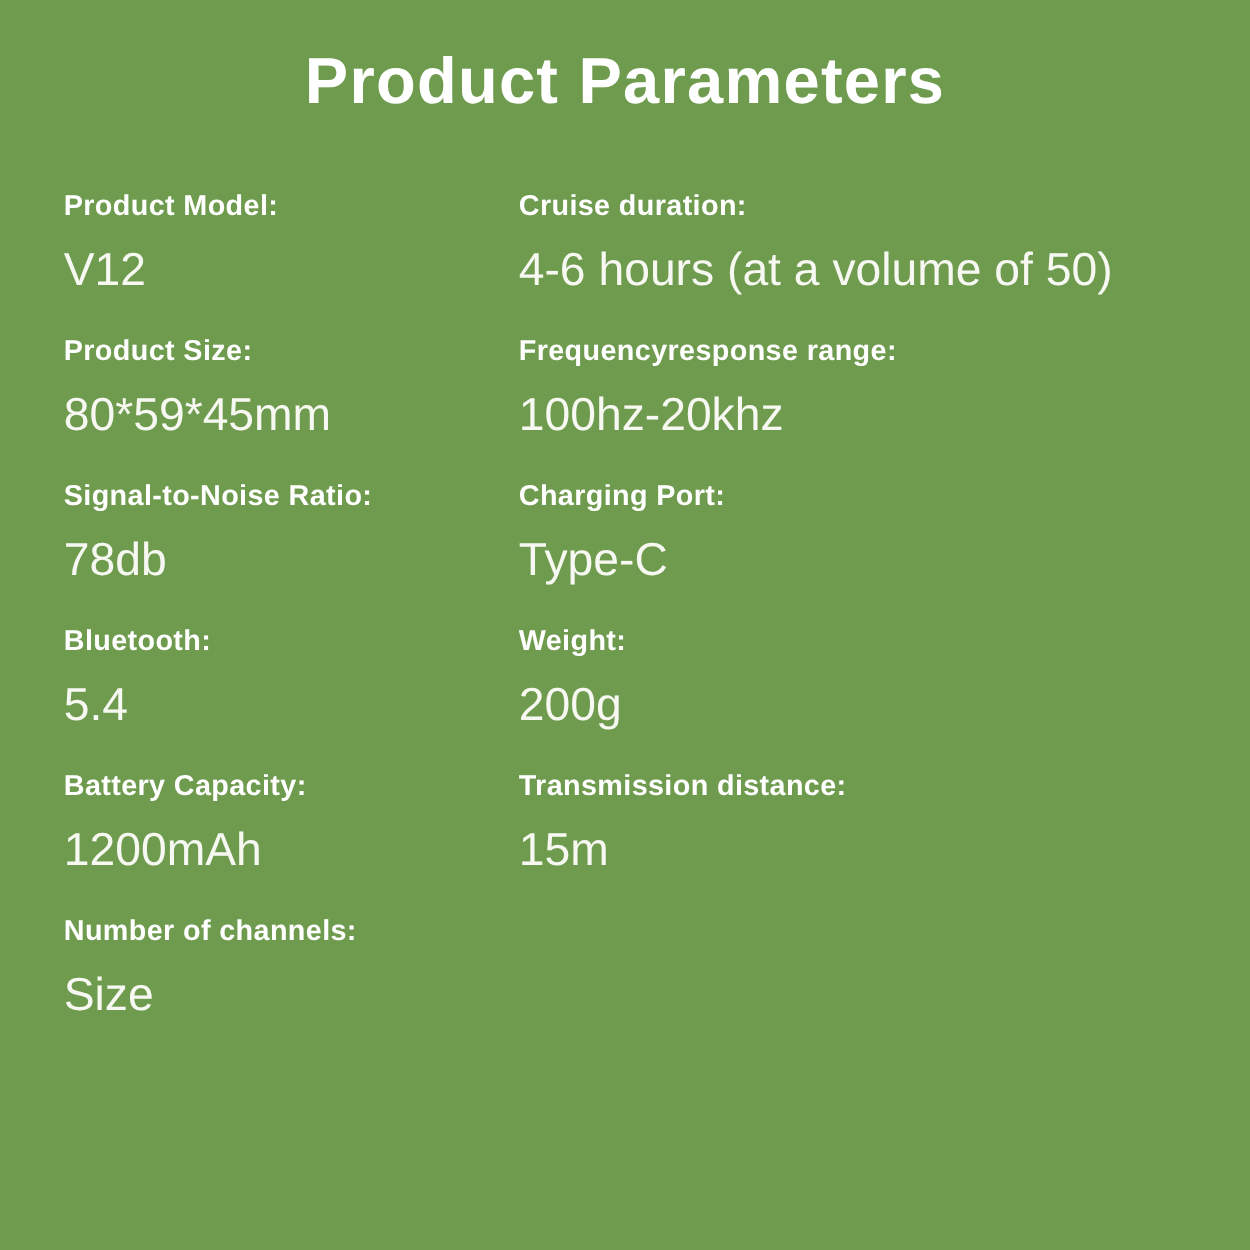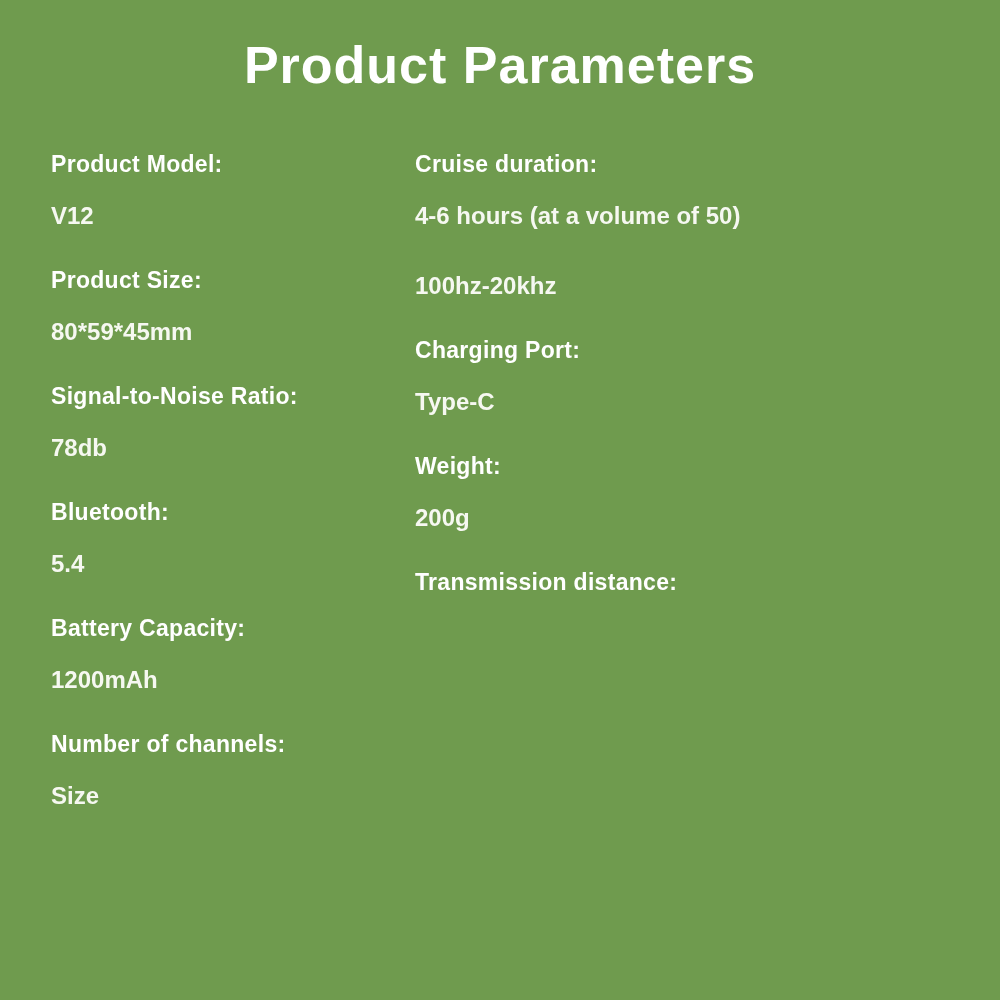--- a/index.html
+++ b/index.html
@@ -36,23 +36,23 @@
   }
   .spec-label {
     font-size: 23px;
     line-height: 30px;
     font-weight: 700;
     color: #ffffff;
     margin-bottom: 16px;
     letter-spacing: 0.3px;
   }
   .spec-value {
-    font-size: 24px;
+    font-size: 37px;
     line-height: 42px;
-    font-weight: 700;
+    font-weight: 400;
     color: #f6f8f1;
     white-space: nowrap;
   }
 </style>
 </head>
 <body>
 
 <div class="page">
   <h1 class="title">Product Parameters</h1>
   <div class="columns">
@@ -81,28 +81,30 @@
           <div class="spec-label">Number of channels:</div>
           <div class="spec-value">Size</div>
         </div>
       </div>
     <div class="col" id="col-right">
         <div class="spec">
           <div class="spec-label">Cruise duration:</div>
           <div class="spec-value">4-6 hours (at a volume of 50)</div>
         </div>
         <div class="spec">
+          <div class="spec-label">Frequencyresponse range:</div>
           <div class="spec-value">100hz-20khz</div>
         </div>
         <div class="spec">
           <div class="spec-label">Charging Port:</div>
           <div class="spec-value">Type-C</div>
         </div>
         <div class="spec">
           <div class="spec-label">Weight:</div>
           <div class="spec-value">200g</div>
         </div>
         <div class="spec">
           <div class="spec-label">Transmission distance:</div>
+          <div class="spec-value">15m</div>
         </div>
       </div>
   </div>
 </div>
 
 </body></html>

